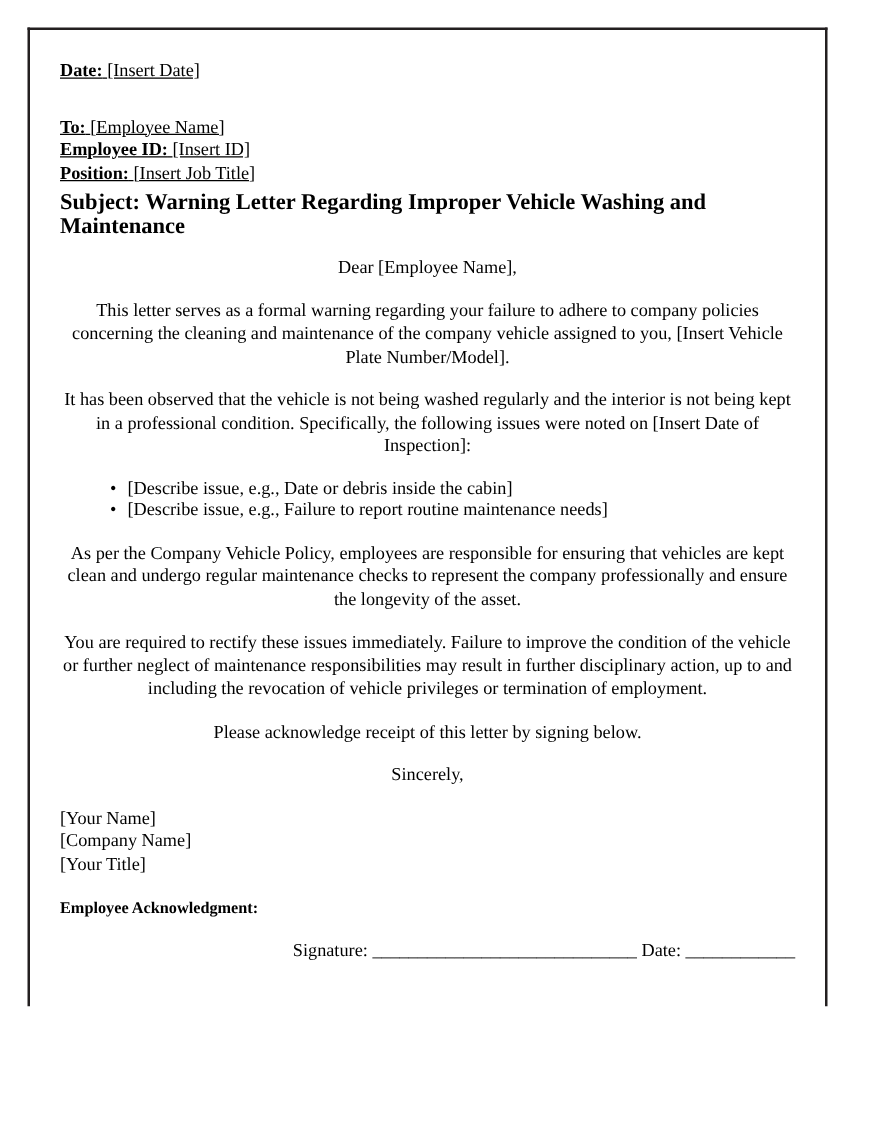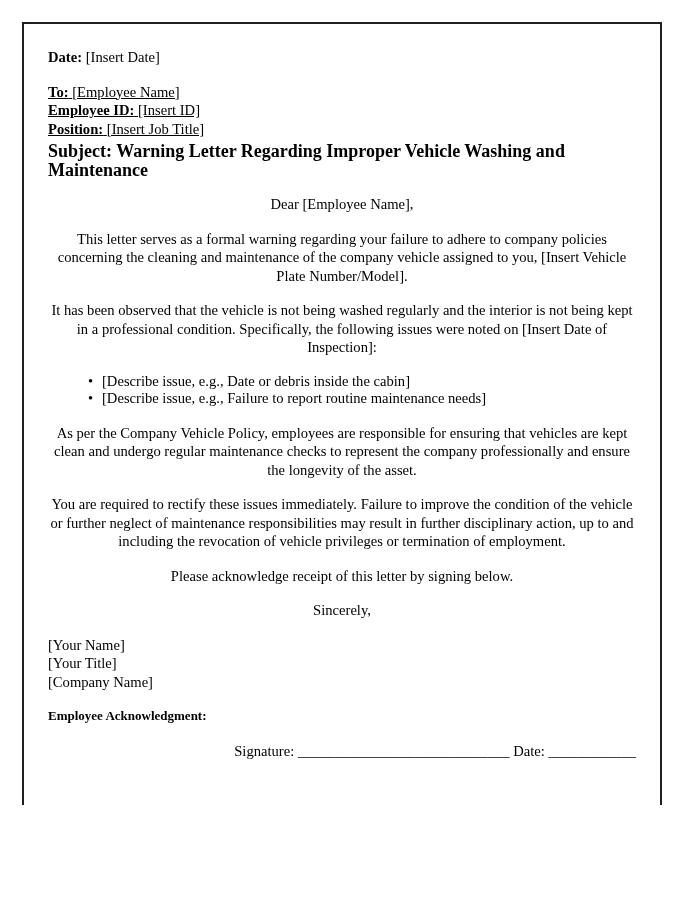--- a/index.html
+++ b/index.html
@@ -33,21 +33,21 @@
 
   #letter {
     position: absolute;
     left: 48px;
     top: 48px;
     width: 588px;
     font-size: 14.6px;
     line-height: 18.5px;
   }
 
-  .block { margin: 0 0 16px 0; }
+  .block { margin: 0 0 26px 0; text-decoration: underline; }
 
   .line { display: block; white-space: pre-wrap; }
 
   .lbl { font-weight: bold; }
 
   p.para {
     margin: 0 0 16px 0;
     text-align: center;
     white-space: normal;
   }
@@ -124,21 +124,21 @@
   <p class="para">As per the Company Vehicle Policy, employees are responsible for ensuring that vehicles are kept clean and undergo regular maintenance checks to represent the company professionally and ensure the longevity of the asset.</p>
 
   <p class="para">You are required to rectify these issues immediately. Failure to improve the condition of the vehicle or further neglect of maintenance responsibilities may result in further disciplinary action, up to and including the revocation of vehicle privileges or termination of employment.</p>
 
   <p class="para">Please acknowledge receipt of this letter by signing below.</p>
 
   <p class="para">Sincerely,</p>
 
   <div class="sign-block">
     <span class="line">[Your Name]</span>
+    <span class="line">[Company Name]</span>
     <span class="line">[Your Title]</span>
-    <span class="line">[Company Name]</span>
   </div>
 
   <h2 class="ack-heading">Employee Acknowledgment:</h2>
 
   <div class="siglines"><span>Signature:</span> <span>_____________________________</span> <span>Date:</span> <span>____________</span></div>
 
 </div>
 
 </body></html>

